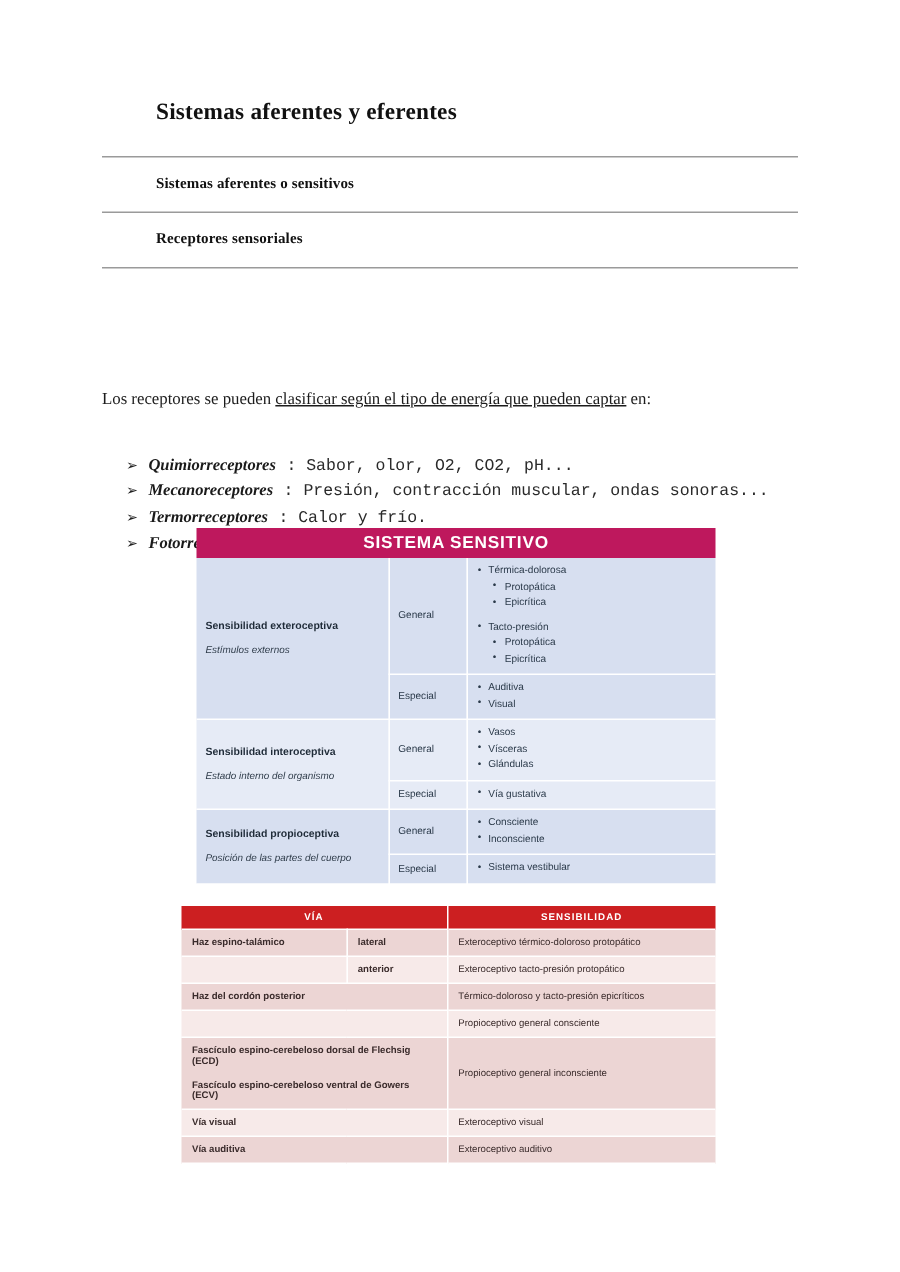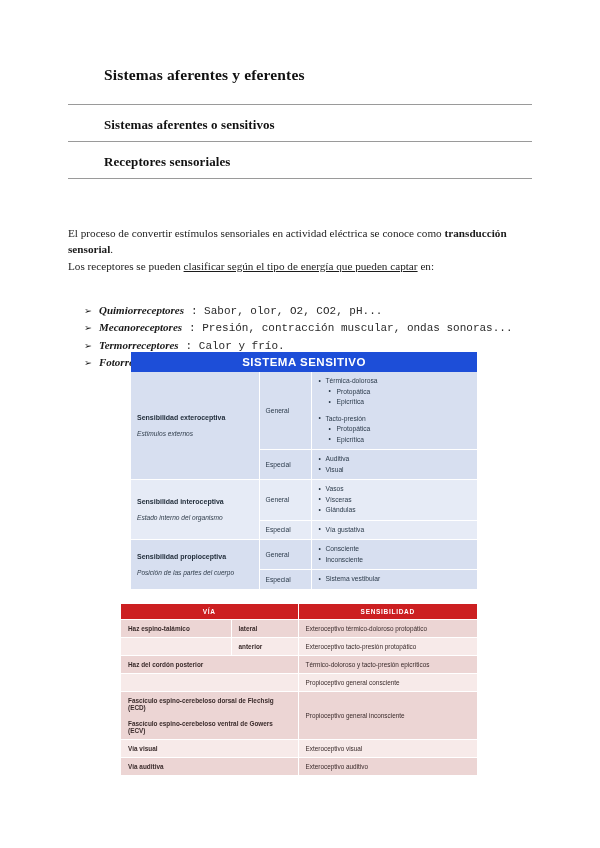--- a/index.html
+++ b/index.html
@@ -41,21 +41,21 @@
     height: 1px;
     background: #9a9a9a;
   }
   .rule.r1 { top: 104px; }
   .rule.r2 { top: 141px; }
   .rule.r3 { top: 178px; }
 
   .sub-h {
     position: absolute;
     left: 104px;
-    font-size: 13px;
+    font-size: 10px;
     font-weight: bold;
     color: #111;
     letter-spacing: 0.1px;
   }
   .sub-h.s1 { top: 117px; }
   .sub-h.s2 { top: 154px; }
 
   
   .body-block {
     position: absolute;
@@ -103,21 +103,21 @@
   .tbl-blue {
     position: absolute;
     left: 131px;
     top: 352px;
     width: 346px;
     border-collapse: collapse;
     font-family: "Liberation Sans", sans-serif;
     table-layout: fixed;
   }
   .tbl-blue .hdr td {
-    background: #1d4ed8;
+    background: #be185d;
     color: #ffffff;
     font-size: 11.5px;
     font-weight: bold;
     text-align: center;
     letter-spacing: 0.5px;
     padding: 4px 0 4px 0;
     border: none;
   }
   .tbl-blue td {
     vertical-align: middle;
@@ -204,23 +204,20 @@
 
   <div class="rule r1"></div>
   <div class="sub-h s1">Sistemas aferentes o sensitivos</div>
 
   <div class="rule r2"></div>
   <div class="sub-h s2">Receptores sensoriales</div>
 
   <div class="rule r3"></div>
 
 
-  <div class="body-block p2">
-    <span>El proceso de convertir estímulos sensoriales en actividad eléctrica se conoce como </span><span class="bd">transducción sensorial</span><span>.</span>
-  </div>
 
   <div class="body-block p3">
     <span>Los receptores se pueden </span><span class="ul">clasificar según el tipo de energía que pueden captar</span><span> en:</span>
   </div>
 
   <div class="bullets" id="receptor-list">
       <div class="li">
         <span class="arrow">➢</span>
         <span class="term">Quimiorreceptores</span>
         <span class="desc">: Sabor, olor, O2, CO2, pH...</span>

